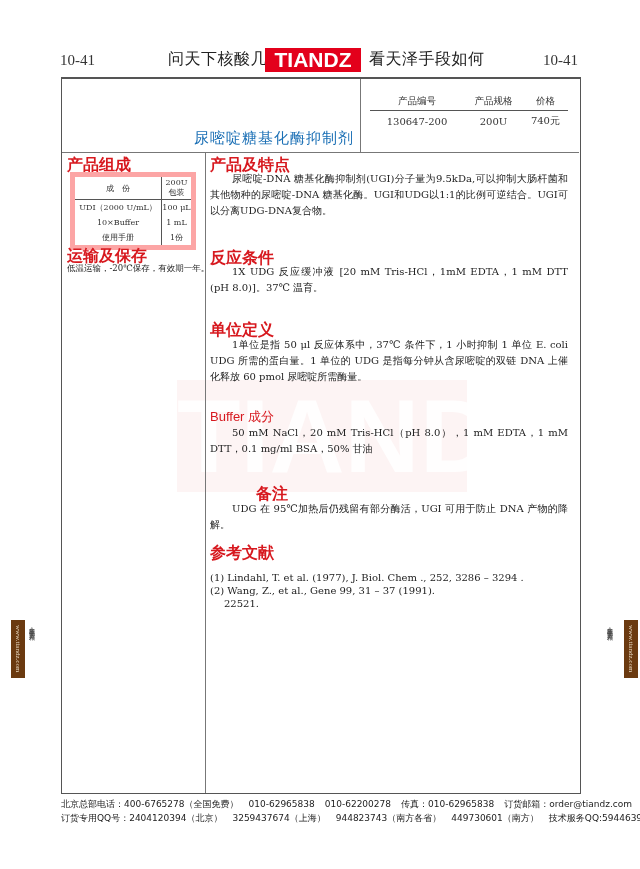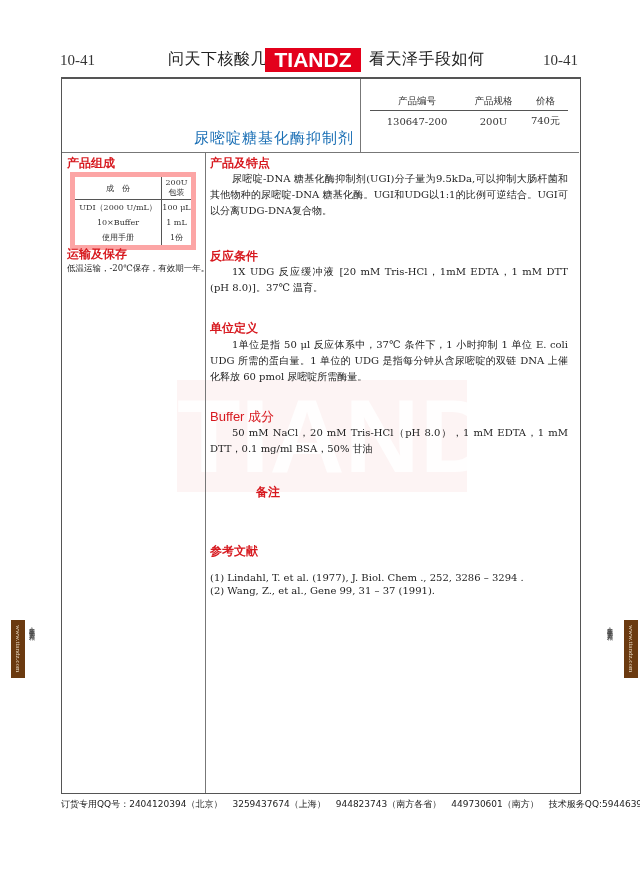--- a/index.html
+++ b/index.html
@@ -31,21 +31,21 @@
     .cn-title { position: absolute; right: 6px; top: 50px; font-family: "DejaVu Sans", sans-serif; font-size: 15px; color: #1a6fb5; letter-spacing: 1px; }
     .info-block { position: absolute; left: 298px; top: 0; width: 220px; height: 73px; }
     .info-table { position: absolute; left: 10px; top: 15px; width: 198px; border-collapse: collapse; font-size: 10px; }
     .info-table th { font-weight: normal; color: #333; font-family: "DejaVu Sans", sans-serif; font-size: 9.5px; padding: 1px 0 2px; border-bottom: 1px solid #555; margin-top: 24px; }
     .info-table td { text-align: center; color: #333; padding: 3px 0 0; font-size: 10px; }
     .row-sep { position: absolute; left: 0; top: 73px; width: 517px; border-top: 1px solid #777; }
 
     .left-col { position: absolute; left: 0; top: 74px; width: 143px; height: 640px; border-right: 1px solid #777; }
     .right-col { position: absolute; left: 143px; top: 74px; width: 342px; height: 640px; }
 
-    .sec-head { color: #d7191f; font-family: Liberation Serif, serif; font-size: 12px; font-weight: bold; position: absolute; white-space: nowrap; }
+    .sec-head { color: #d7191f; font-family: Liberation Serif, serif; font-size: 16px; font-weight: bold; position: absolute; white-space: nowrap; }
     .sec-head.en { font-family: "Liberation Sans", sans-serif; font-weight: normal; font-size: 13px; text-align: right; }
     .para { position: absolute; font-size: 10px; line-height: 16px; color: #222; text-align: justify; }
 
     .comp-table { position: absolute; left: 8px; top: 19px; width: 126px; border-collapse: collapse; font-size: 8px; }
     .comp-table td, .comp-table th { text-align: center; padding: 1px 0; height: 13px; font-weight: normal; color: #333; }
     .comp-table { border: 5px solid #fca5a5; }
     .comp-table th { border-bottom: 1px solid #555; }
     .comp-table .c1 { border-right: 1px solid #555; width: 86px; }
 
     .watermark {
@@ -134,31 +134,36 @@
     <div class="sec-head" style="left:5px; top:95px;">反应条件</div>
     <div class="para" style="left:5px; top:111px; width:358px; text-indent:22px;">1X UDG 反应缓冲液 [20 mM Tris-HCl，1mM EDTA，1 mM DTT (pH 8.0)]。37℃ 温育。</div>
 
     <div class="sec-head" style="left:5px; top:167px;">单位定义</div>
     <div class="para" style="left:5px; top:184px; width:358px; text-indent:22px;">1单位是指 50 μl 反应体系中，37℃ 条件下，1 小时抑制 1 单位 E. coli UDG 所需的蛋白量。1 单位的 UDG 是指每分钟从含尿嘧啶的双链 DNA 上催化释放 60 pmol 尿嘧啶所需酶量。</div>
 
     <div class="sec-head en" style="left:5px; top:255px;">Buffer 成分</div>
     <div class="para" style="left:5px; top:272px; width:358px; text-indent:22px;">50 mM NaCl，20 mM Tris-HCl（pH 8.0），1 mM EDTA，1 mM DTT，0.1 mg/ml BSA，50% 甘油</div>
 
     <div class="sec-head" style="left:5px; top:331px;margin-left:46px;">备注</div>
+    <div class="para" style="left:5px; top:348px; width:358px; text-indent:22px;">UDG 在 95℃加热后仍残留有部分酶活，UGI 可用于防止 DNA 产物的降解。</div>
 
     <div class="sec-head" style="left:5px; top:390px;">参考文献</div>
     <div class="para" style="left:5px; top:418px; width:362px; line-height:13px; white-space:nowrap;">
       <div>(1) Lindahl, T. et al. (1977), J. Biol. Chem ., 252, 3286 – 3294 .</div>
       <div>(2) Wang, Z., et al., Gene 99, 31 – 37 (1991).</div>
+      <div style="padding-left:14px;">22521.</div>
     </div>
   </div>
 </div>
 
 <div class="side-tab left">www.tiandz.com</div>
 <div class="side-note left">十分子生物学工具箱</div>
 <div class="side-note right">十分子生物学工具箱</div>
 <div class="side-tab right">www.tiandz.com</div>
 
 <div class="footer">
   <div class="line">
+    <span>北京总部电话：</span><span>400-6765278（全国免费）</span><span class="gap"></span><span>010-62965838</span><span class="gap"></span><span>010-62200278</span><span class="gap"></span><span>传真：010-62965838</span><span class="gap"></span><span>订货邮箱：order@tiandz.com</span>
+  </div>
+  <div class="line">
     <span>订货专用QQ号：</span><span>2404120394（北京）</span><span class="gap"></span><span>3259437674（上海）</span><span class="gap"></span><span>944823743（南方各省）</span><span class="gap"></span><span>449730601（南方）</span><span class="gap"></span><span>技术服务QQ:594463999</span>
   </div>
 </div>
 
 </body></html>

